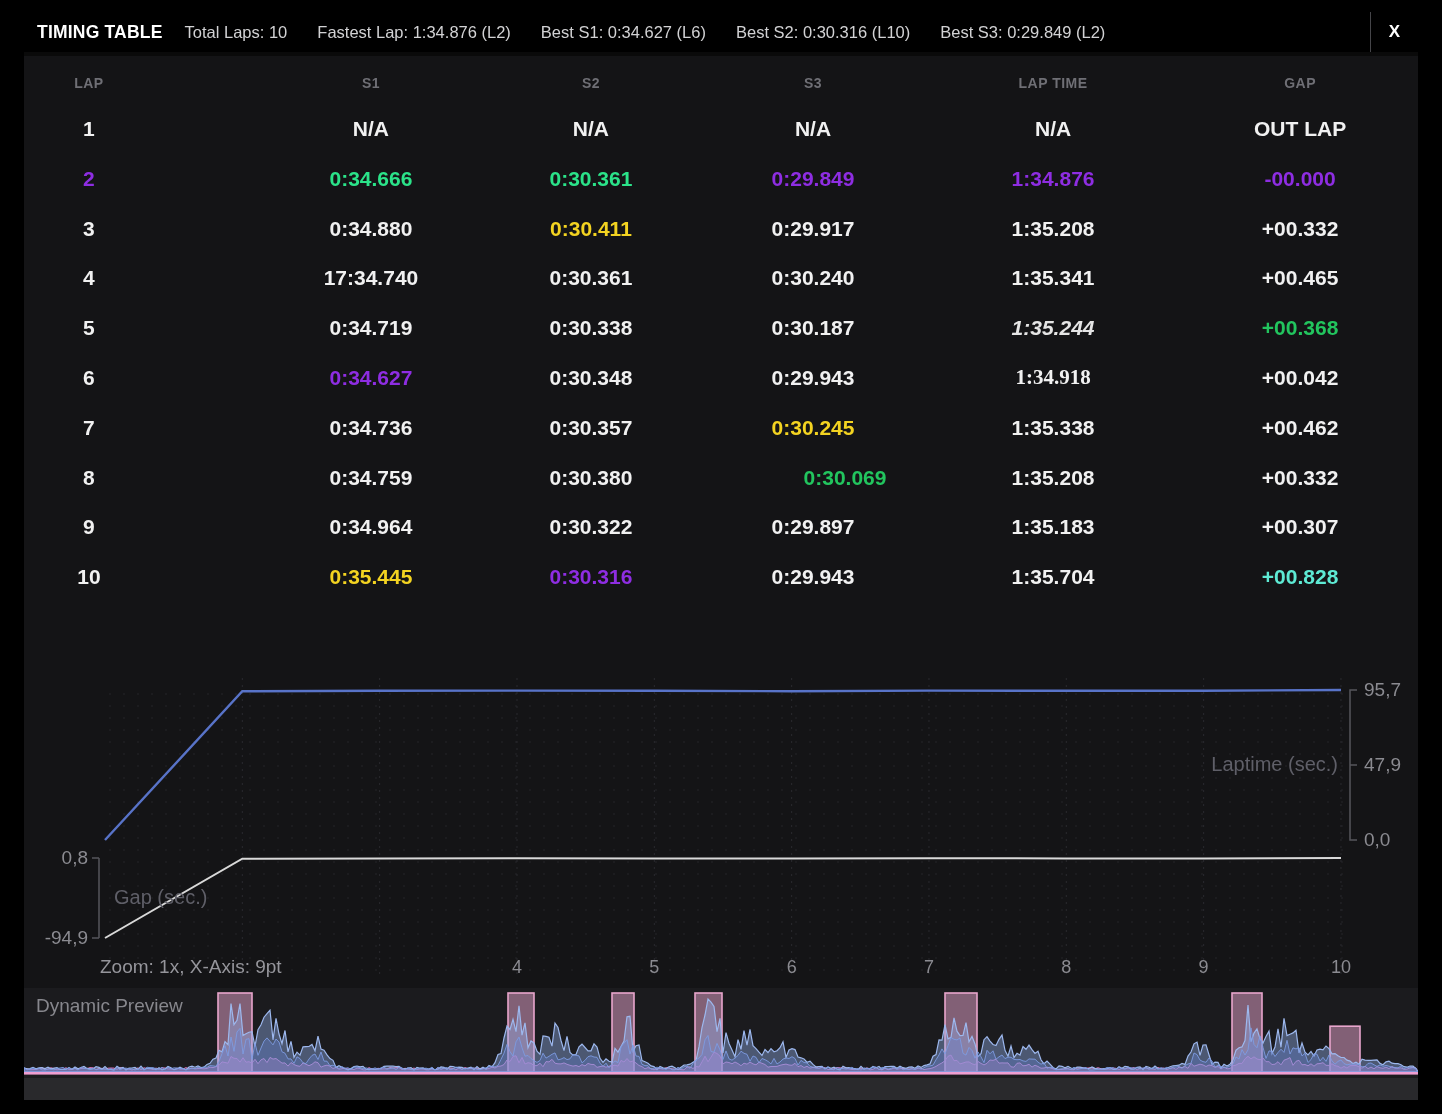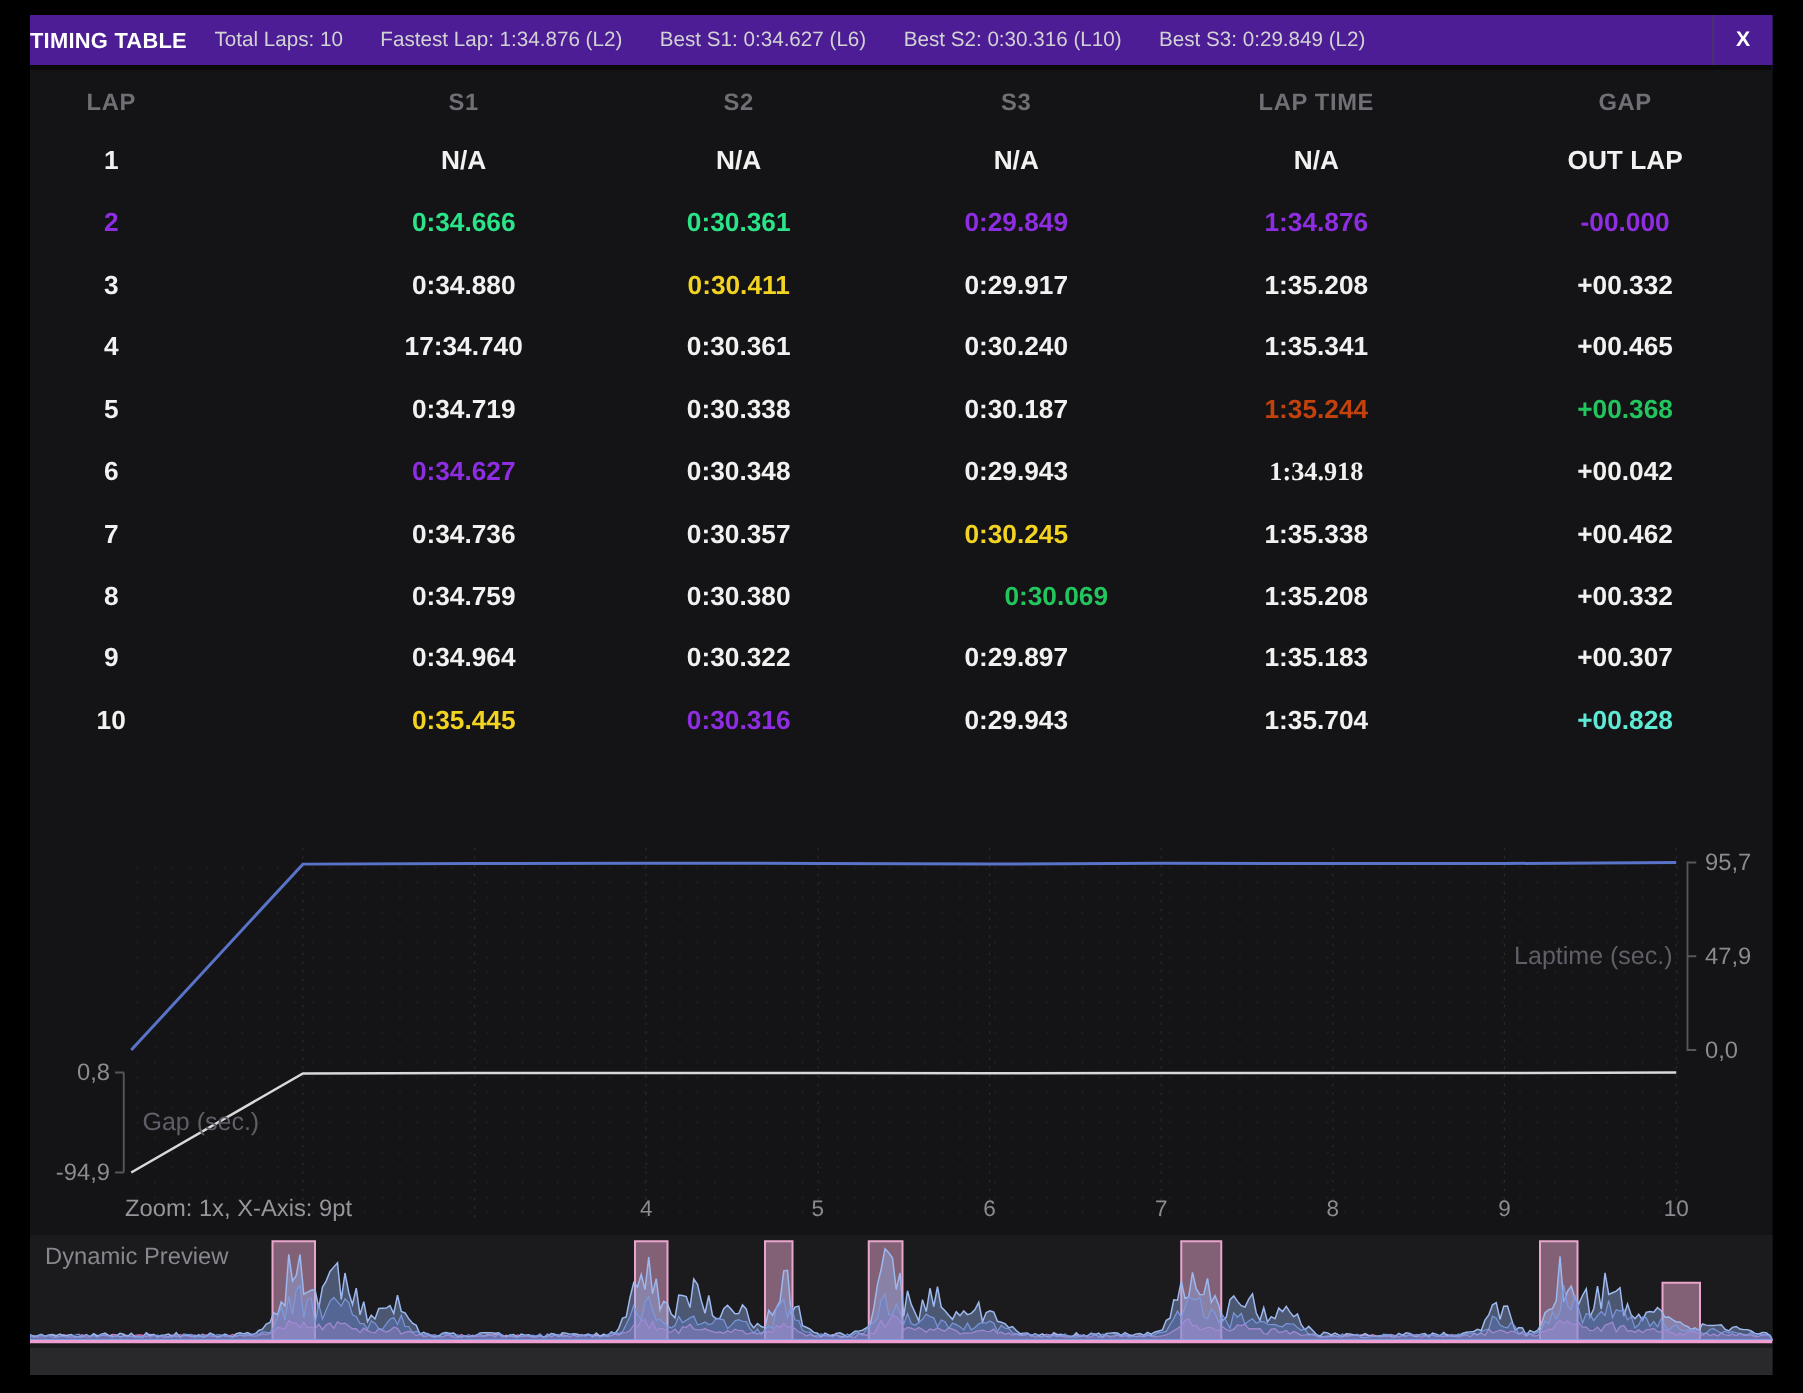--- a/index.html
+++ b/index.html
@@ -1,33 +1,33 @@
 <!DOCTYPE html>
 <html><head>
 <meta charset="utf-8">
 <style>
   html,body{margin:0;padding:0;background:#000;width:1442px;height:1114px;overflow:hidden;
     font-family:"Liberation Sans","DejaVu Sans",sans-serif;}
   .window{position:absolute;left:24px;top:12px;width:1394px;height:1088px;background:#141416;}
   
-  .titlebar{position:relative;height:44px;background:#4c1d95;border-bottom:4px solid #0a0a0a;
-    display:flex;align-items:center;box-sizing:border-box;}
+  .titlebar{position:relative;height:44px;background:#000000;border-bottom:4px solid #0a0a0a;
+    display:flex;align-items:center;box-sizing:border-box;padding-left:13px;}
   .tb-title{font-size:17.5px;font-weight:700;color:#ffffff;letter-spacing:.2px;margin-right:22px;}
   .tb-stat{font-size:16.5px;color:#d2d2d4;margin-right:30px;white-space:nowrap;}
   .tb-close{margin-left:auto;width:48px;height:100%;display:flex;align-items:center;justify-content:center;
     color:#ffffff;font-size:17px;font-weight:700;background:transparent;border:none;border-left:1px solid #454549;
     cursor:default;}
   
   .ttable{position:absolute;left:0;top:44px;width:100%;padding-top:6px;}
   .trow{position:relative;width:100%;}
   .trow.thead{height:42px;line-height:42px;}
   .trow.tdata{height:49.8px;line-height:49.8px;}
   .tcell{position:absolute;transform:translateX(-50%);font-weight:700;font-size:21px;color:#f1f1f1;
     white-space:nowrap;top:0;}
-  .thead .tcell{font-size:19px;color:#6f6f75;letter-spacing:.5px;}
+  .thead .tcell{font-size:14px;color:#6f6f75;letter-spacing:.5px;}
   
   .chart{position:absolute;left:0;top:620px;width:1135px;height:356px;}
   .chart svg{display:block;}
   
   .preview{position:absolute;left:0;top:976px;width:1394px;height:90px;background:#1b1b1e;}
   .pv-label{position:absolute;left:12px;top:7px;font-size:19px;color:#87878d;}
   .pv-ref{position:absolute;left:646px;top:7px;font-size:19px;color:#94949a;white-space:nowrap;}
   .bottombar{position:absolute;left:0;top:1066px;width:1394px;height:22px;background:#29292c;}
 </style>
 </head>
@@ -84,21 +84,21 @@
         <span class="tcell" style="left: 40.67%; color: rgb(241, 241, 241);">0:30.361</span>
         <span class="tcell" style="left: 56.6%; color: rgb(241, 241, 241);">0:30.240</span>
         <span class="tcell" style="left: 73.82%; color: rgb(241, 241, 241);">1:35.341</span>
         <span class="tcell" style="left: 91.54%; color: rgb(241, 241, 241);">+00.465</span>
       </div>
       <div class="trow tdata">
         <span class="tcell" style="left: 4.66%; color: rgb(241, 241, 241);">5</span>
         <span class="tcell" style="left: 24.89%; color: rgb(241, 241, 241);">0:34.719</span>
         <span class="tcell" style="left: 40.67%; color: rgb(241, 241, 241);">0:30.338</span>
         <span class="tcell" style="left: 56.6%; color: rgb(241, 241, 241);">0:30.187</span>
-        <span class="tcell" style="left: 73.82%; color: #c2410c;">1:35.244</span>
+        <span class="tcell" style="left: 73.82%; color: #e5e5e5; font-style: italic;">1:35.244</span>
         <span class="tcell" style="left: 91.54%; color: #22c55e;">+00.368</span>
       </div>
       <div class="trow tdata">
         <span class="tcell" style="left: 4.66%; color: rgb(241, 241, 241);">6</span>
         <span class="tcell" style="left: 24.89%; color: rgb(142, 45, 226);">0:34.627</span>
         <span class="tcell" style="left: 40.67%; color: rgb(241, 241, 241);">0:30.348</span>
         <span class="tcell" style="left: 56.6%; color: rgb(241, 241, 241);">0:29.943</span>
         <span class="tcell" style="left: 73.82%; color: rgb(241, 241, 241); font-family: Liberation Serif, serif;">1:34.918</span>
         <span class="tcell" style="left: 91.54%; color: rgb(241, 241, 241);">+00.042</span>
       </div>

